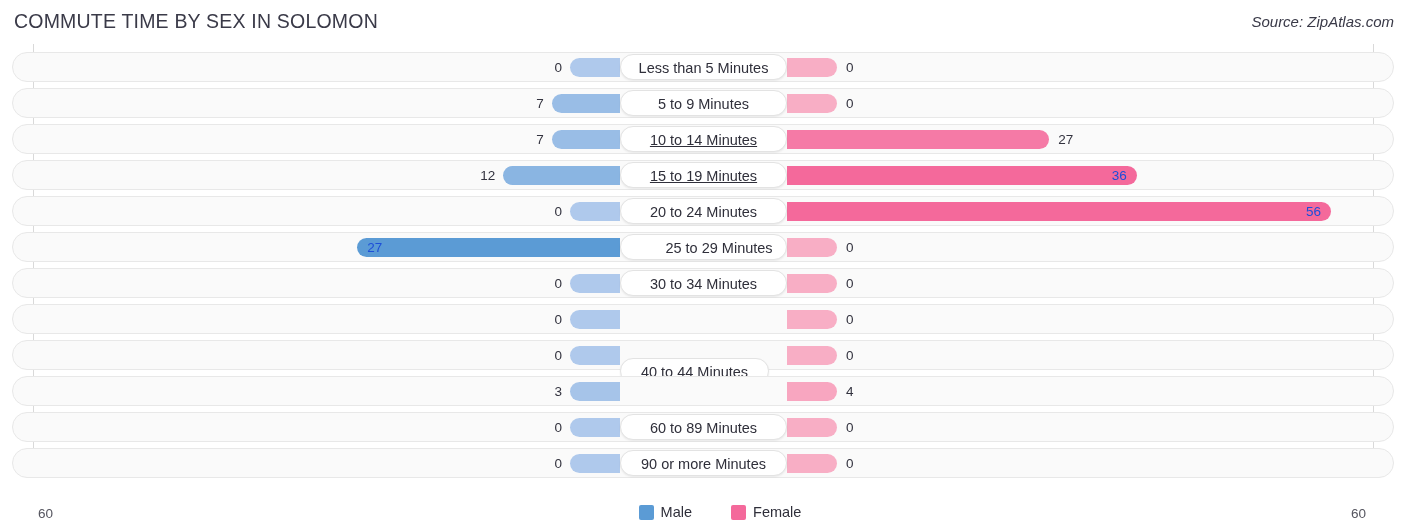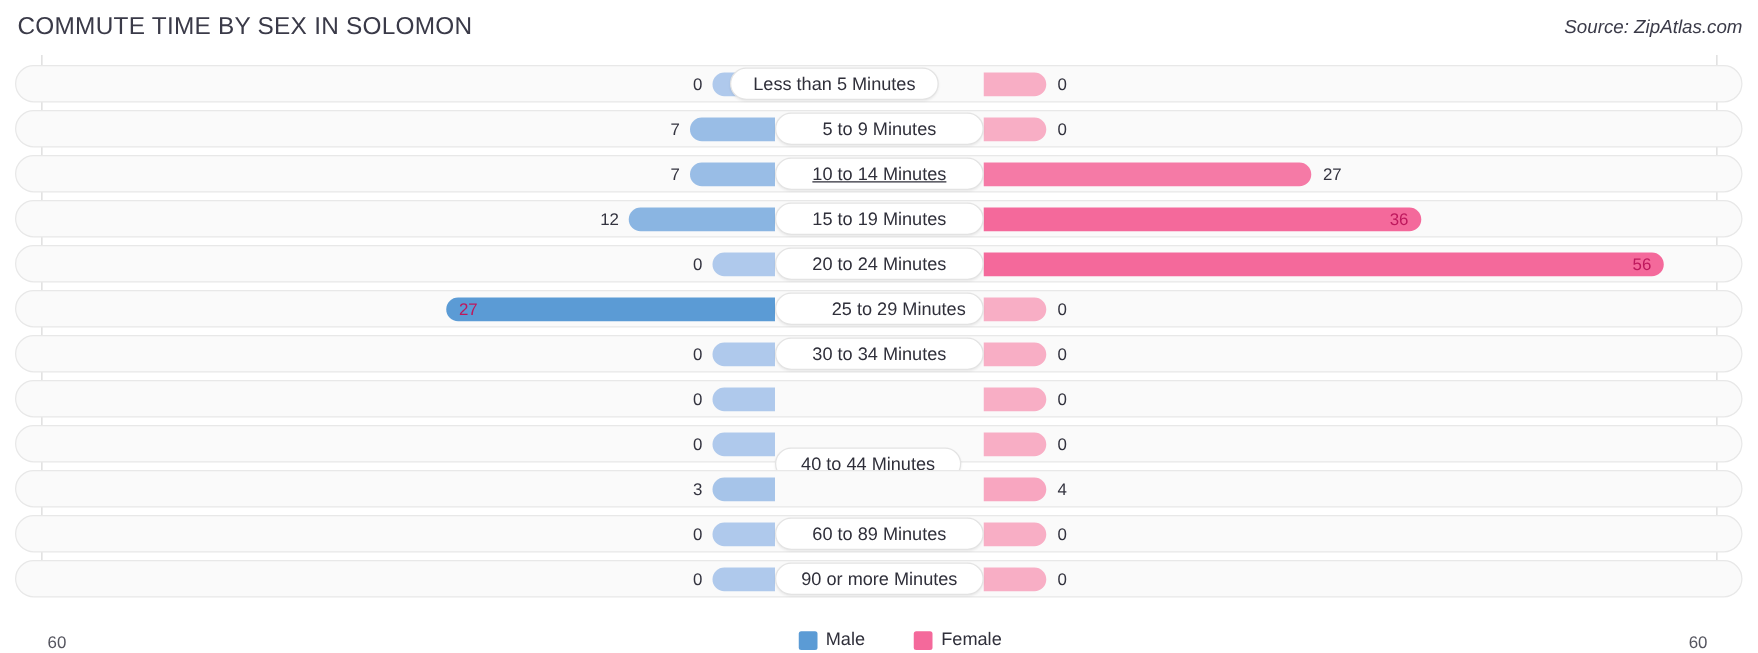--- a/index.html
+++ b/index.html
@@ -46,21 +46,21 @@
     border-radius:9.5px;
     box-sizing:border-box;
   }
   .bar-male{border-top-right-radius:0;border-bottom-right-radius:0;}
   .bar-female{border-top-left-radius:0;border-bottom-left-radius:0;}
 
   .val{
     position:absolute;top:6px;height:19px;line-height:19px;
     font-size:13.5px;color:#33333f;white-space:nowrap;
   }
-  .val-in{color:#be185d;}
+  .val-in{color:#1d4ed8;}
   .val-left{text-align:right;}
   .val-right{text-align:left;}
 
   .pill{
     position:absolute;top:2px;height:26px;line-height:26px;
     background:#ffffff;
     border:1px solid #e3e3e3;
     border-radius:13px;
     font-size:14.5px;color:#2f2f3a;
     text-align:center;white-space:nowrap;
@@ -93,21 +93,21 @@
 
 <div class="plot" id="plot">
   <div class="axis-line axis-left"></div>
   <div class="axis-line axis-right"></div>
 <div class="row" style="top: 8px;"></div>
     <div class="barwrap" style="top: 8px;">
       <div class="bar bar-male" style="left: 570px; width: 50px; background: rgb(175, 201, 236);"></div>
       <div class="val val-left" style="left: 522px; width: 40px;">0</div>
       <div class="bar bar-female" style="left: 787px; width: 50px; background: rgb(248, 174, 197);"></div>
       <div class="val val-right" style="left: 846px; width: 40px;">0</div>
-      <div class="pill" style="left: 584px; width: 167px;">Less than 5 Minutes</div>
+      <div class="pill" style="left: 620px; width: 167px;">Less than 5 Minutes</div>
     </div>
     <div class="row" style="top: 44px;"></div>
     <div class="barwrap" style="top: 44px;">
       <div class="bar bar-male" style="left: 551.867px; width: 68.1333px; background: rgb(153, 189, 230);"></div>
       <div class="val val-left" style="left: 503.867px; width: 40px;">7</div>
       <div class="bar bar-female" style="left: 787px; width: 50px; background: rgb(248, 174, 197);"></div>
       <div class="val val-right" style="left: 846px; width: 40px;">0</div>
       <div class="pill" style="left: 620px; width: 167px;">5 to 9 Minutes</div>
     </div>
     <div class="row" style="top: 80px;"></div>
@@ -117,21 +117,21 @@
       <div class="bar bar-female" style="left: 787px; width: 262.35px; background: rgb(245, 122, 166);"></div>
       <div class="val val-right" style="left: 1058.35px; width: 40px;">27</div>
       <div class="pill" style="left: 620px; width: 167px; text-decoration: underline;">10 to 14 Minutes</div>
     </div>
     <div class="row" style="top: 116px;"></div>
     <div class="barwrap" style="top: 116px;">
       <div class="bar bar-male" style="left: 503.2px; width: 116.8px; background: rgb(138, 181, 226);"></div>
       <div class="val val-left" style="left: 455.2px; width: 40px;">12</div>
       <div class="bar bar-female" style="left: 787px; width: 349.8px; background: rgb(244, 105, 155);"></div>
       <div class="val val-right val-in" style="left: 1088.8px; width: 38px; text-align: right;">36</div>
-      <div class="pill" style="left: 620px; width: 167px;">15 to 19 Minutes</div>
+      <div class="pill" style="left: 620px; width: 167px; text-decoration: underline;">15 to 19 Minutes</div>
     </div>
     <div class="row" style="top: 152px;"></div>
     <div class="barwrap" style="top: 152px;">
       <div class="bar bar-male" style="left: 570px; width: 50px; background: rgb(175, 201, 236);"></div>
       <div class="val val-left" style="left: 522px; width: 40px;">0</div>
       <div class="bar bar-female" style="left: 787px; width: 544.133px; background: rgb(244, 105, 155);"></div>
       <div class="val val-right val-in" style="left: 1283.13px; width: 38px; text-align: right;">56</div>
       <div class="pill" style="left: 620px; width: 167px;">20 to 24 Minutes</div>
     </div>
     <div class="row" style="top: 188px;"></div>

